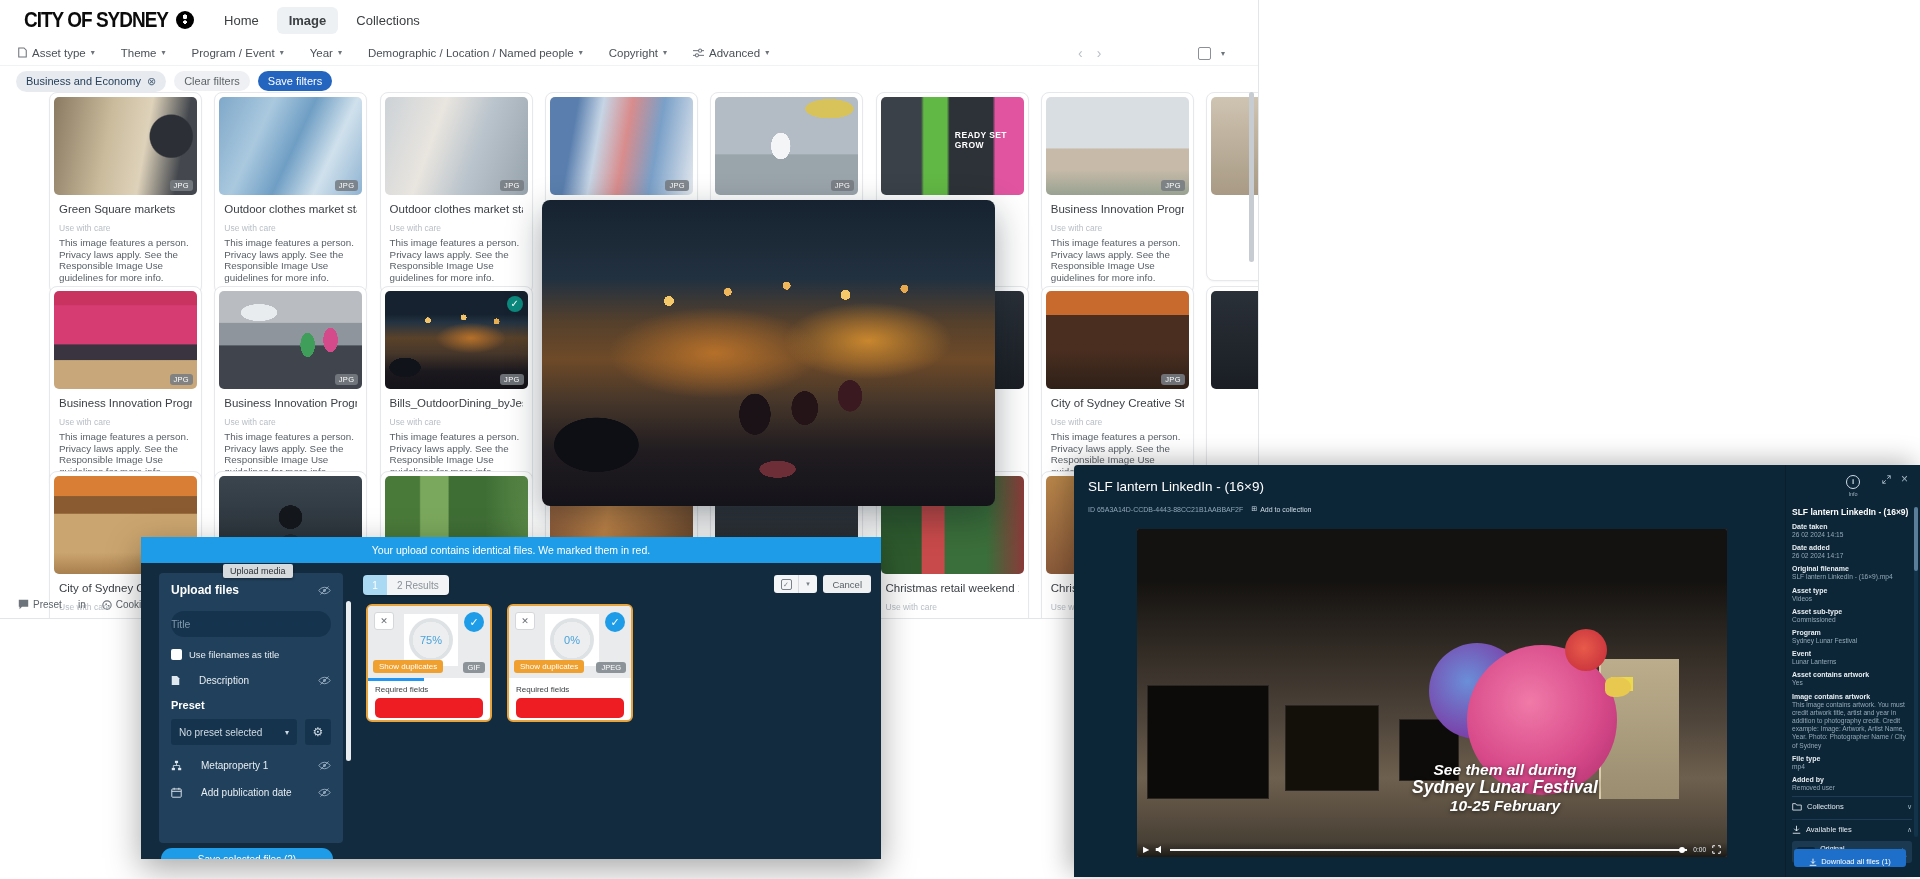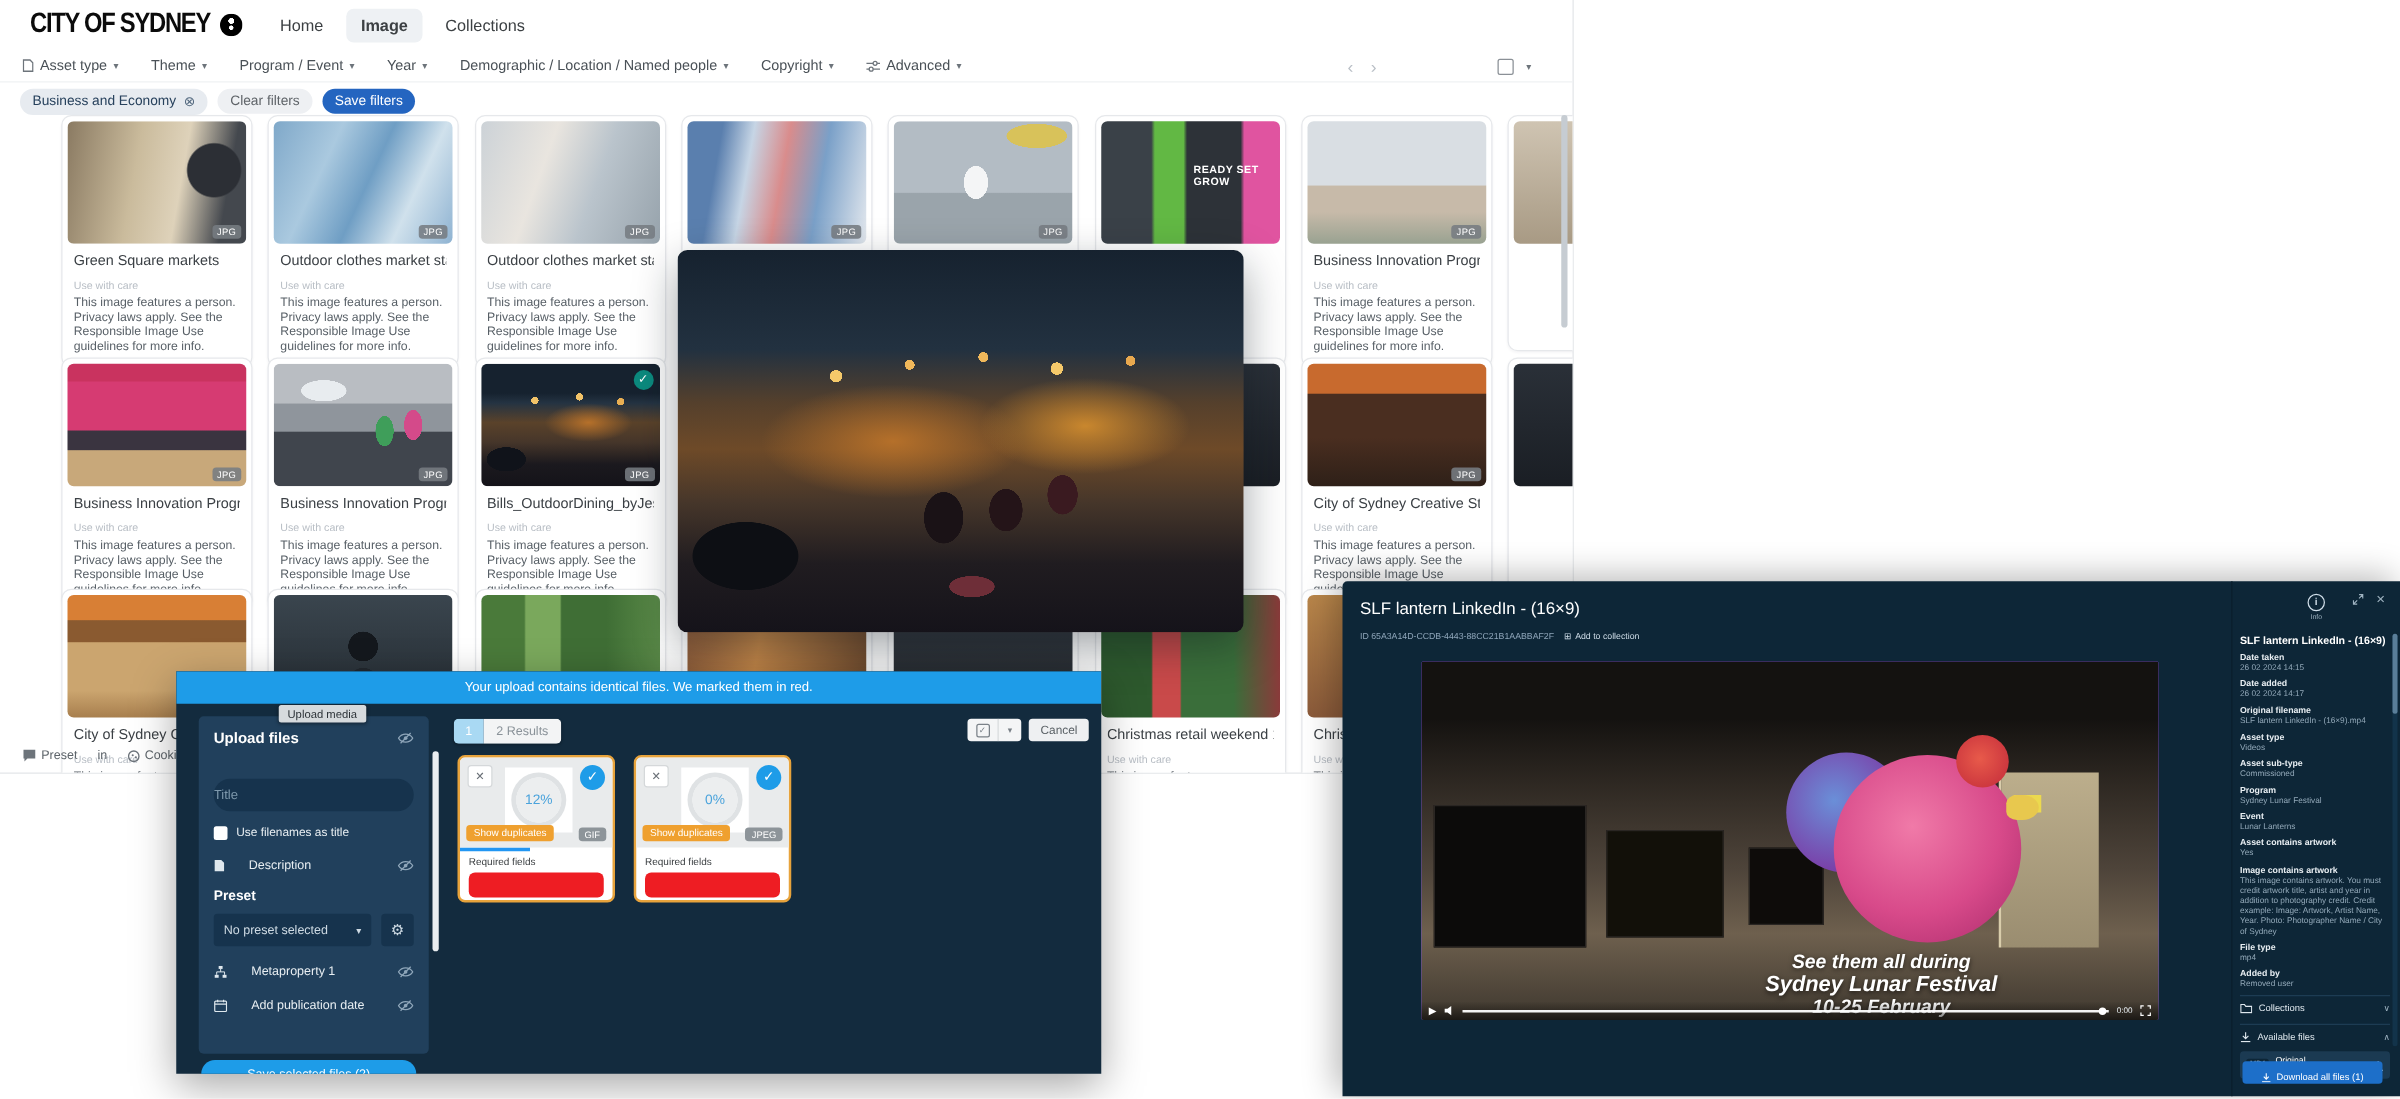--- a/index.html
+++ b/index.html
@@ -112,21 +112,21 @@
   
   #upload-dialog{position:absolute;left:141px;top:537px;width:740px;height:322px;background:#132b3e;z-index:10;
      box-shadow:0 10px 32px rgba(0,0,0,.35);overflow:hidden}
   #upload-banner{position:absolute;left:0;top:0;width:100%;height:26px;background:#1e9ce8;color:#fff;
      font-size:10.5px;line-height:26px;text-align:center}
   #upload-panel{position:absolute;left:18px;top:36px;width:184px;height:270px;background:#21405c;border-radius:4px;
      padding:10px 12px;box-sizing:border-box}
   .panel-head{display:flex;align-items:center;justify-content:space-between;color:#fff;font-size:12px;font-weight:700}
   .tooltip{position:absolute;left:64px;top:-9px;background:#d6dadd;color:#2b3136;font-size:9px;
      padding:2px 7px;border-radius:2px;box-shadow:0 1px 3px rgba(0,0,0,.4)}
-  .dk-input{margin-top:26px;width:100%;box-sizing:border-box;background:#16334d;border:none;border-radius:13px;
+  .dk-input{margin-top:14px;width:100%;box-sizing:border-box;background:#16334d;border:none;border-radius:13px;
      height:26px;padding:0 0;font-size:10.5px;color:#dfe8ee;font-family:"Liberation Sans",sans-serif}
   .dk-input::placeholder,.dk-area::placeholder{color:#7e99ad;opacity:1}
   .chk-row{margin-top:12px;display:flex;align-items:center;gap:7px;font-size:9.5px;color:#e8eef2}
   .chk-box{width:11px;height:11px;background:#fff;border-radius:2px;flex:none}
   .lbl-row{margin-top:14px;display:flex;align-items:center;gap:19px;font-size:10px;color:#e8eef2}
   .lbl-row .grow{flex:1}
   .dk-area{margin-top:6px;width:100%;box-sizing:border-box;background:#16334d;border:none;border-radius:3px;
      height:52px;padding:6px 8px;font-size:10.5px;color:#dfe8ee;resize:none;font-family:"Liberation Sans",sans-serif}
   .preset-h{margin-top:12px;font-size:11px;font-weight:700;color:#fff}
   .preset-row{margin-top:8px;display:flex;gap:8px}
@@ -165,21 +165,21 @@
   .up-req{font-size:8px;color:#3c4043}
   .up-red{height:20px;background:#ee1d23;border-radius:5px;margin-top:4px}
 
   
   #video-window{position:absolute;left:1074px;top:465px;width:846px;height:412px;background:#0d2637;z-index:20;
      box-shadow:-6px -4px 26px rgba(0,0,0,.28);border-top-left-radius:4px}
   #vw-title{position:absolute;left:14px;top:14px;font-size:13.5px;color:#fff}
   #vw-idrow{position:absolute;left:14px;top:40px;display:flex;align-items:center;gap:8px;font-size:7px;color:#8fa6ba}
   #vw-idrow .addcol{color:#cfdde8;display:flex;align-items:center;gap:3px}
   #vw-controls{position:absolute;right:12px;top:10px;display:flex;gap:10px;align-items:center;color:#9fb3c1}
-  #player{position:absolute;left:63px;top:64px;width:590px;height:287px;background:#8b5cf6;border-radius:2px;overflow:hidden}
+  #player{position:absolute;left:63px;top:64px;width:590px;height:328px;background:#c2410c;border-radius:2px;overflow:hidden}
   #scene{position:absolute;inset:0;background:
      linear-gradient(180deg,#141210 0 16%,#2e2822 34%,#4e443a 58%,#6e604e 76%,#3f382f 100%)}
   .case{position:absolute;background:#0c0b0a;border:1px solid #2a2623}
   .cabinet{position:absolute;right:48px;bottom:58px;width:78px;height:140px;
      background:linear-gradient(180deg,#bcae8c,#9a8d70);border-left:2px solid #d9cdab}
   .sticker{position:absolute;left:10px;top:18px;width:22px;height:14px;background:#ecd94e}
   .lant-tail{position:absolute;left:292px;bottom:118px;width:96px;height:96px;border-radius:50%;
      background:radial-gradient(circle at 40% 40%,#6a8fd8,#7a3fa8 70%)}
   .lant-body{position:absolute;left:330px;bottom:62px;width:150px;height:150px;border-radius:50%;
      background:radial-gradient(circle at 42% 38%,#f07aa8,#d84a8a 55%,#a82a6a)}
@@ -665,21 +665,21 @@
     <span class="dd">▾</span>
   </div>
   <button id="cancel-btn">Cancel</button>
 
   <div class="up-card" style="left:225px">
     <div class="up-imgzone">
       <span class="up-x">✕</span>
       <span class="up-chk">✓</span>
       <span class="up-thumb"></span>
       <span class="up-circle">
-        <span>12%</span>
+        <span>75%</span>
       </span>
       <span class="up-dup">Show duplicates</span>
       <span class="up-fmt">GIF</span>
     </div>
     <div class="up-line" style="width: 46%;"></div>
     <div class="up-body">
       <div class="up-req">Required fields</div>
       <div class="up-red"></div>
     </div>
   </div>

